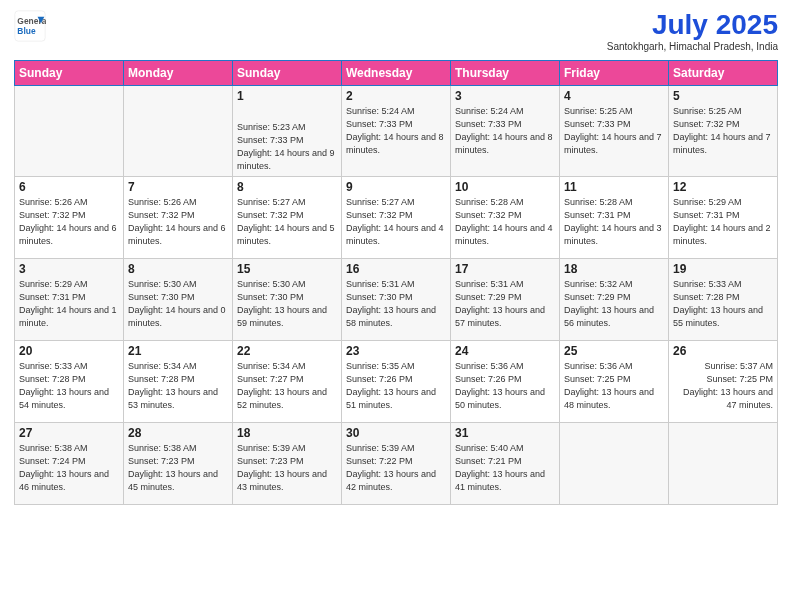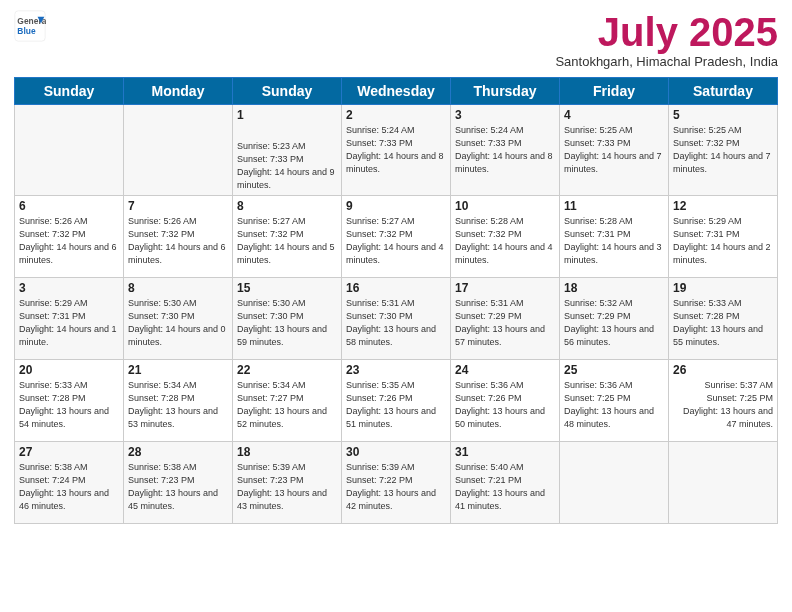--- a/index.html
+++ b/index.html
@@ -29,42 +29,42 @@
     }
     .logo-icon {
       width: 32px;
       height: 32px;
       margin-right: 4px;
     }
     .title-block {
       text-align: right;
     }
     .title-month {
-      font-size: 40px;
+      font-size: 28px;
       font-weight: bold;
-      color: #be185d;
+      color: #1d4ed8;
       line-height: 1.1;
     }
     .title-location {
-      font-size: 13px;
+      font-size: 10px;
       color: #333;
       font-weight: normal;
     }
     table {
       width: 100%;
       border-collapse: collapse;
       table-layout: fixed;
     }
     thead tr th {
-      background: #0369a1;
+      background: #ec4899;
       color: #fff;
-      font-size: 14px;
+      font-size: 12px;
       font-weight: bold;
       padding: 5px 4px;
-      text-align: center;
+      text-align: left;
       border: 1px solid #2176c7;
     }
     tbody tr td {
       border: 1px solid #ccc;
       vertical-align: top;
       padding: 3px 4px;
       font-size: 9.5px;
       color: #222;
       height: 82px;
       background: #fff;

